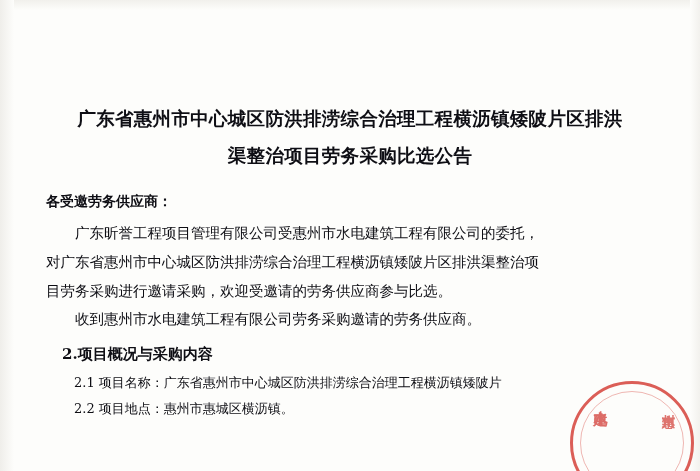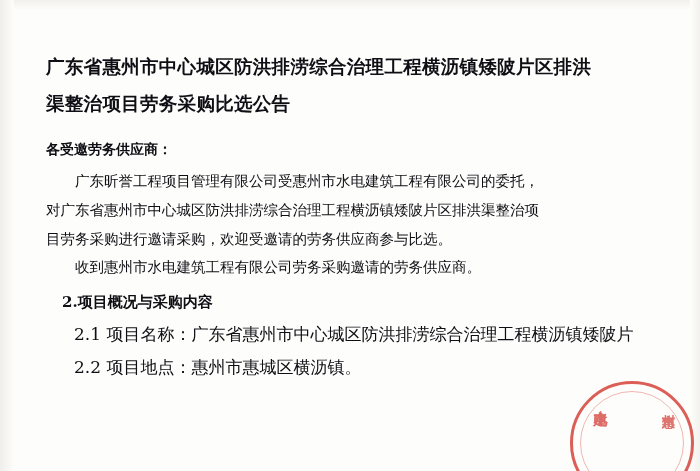--- a/index.html
+++ b/index.html
@@ -41,22 +41,22 @@
   }
   .edge-right {
     position: absolute;
     right: 0; top: 0; bottom: 0;
     width: 10px;
     background: linear-gradient(to left, #f2f1ed 0%, #fdfdfb 100%);
     pointer-events: none;
   }
   .title {
     margin: 0;
-    padding-top: 48px;
-    text-align: left;
+    padding-top: 100px;
+    text-align: center;
     font-size: 18.5px;
     font-weight: 700;
     letter-spacing: 0.3px;
     line-height: 2.0;
     font-family: "DejaVu Serif", "Liberation Serif", serif;
   }
   .title .line2 {
     display: block;
   }
   .body-block {
@@ -90,21 +90,21 @@
   }
   .section-head .num {
     display: inline-block;
     padding-left: 20px;
   }
   .section-head .num2 {
     display: inline-block;
     padding-left: 16px;
   }
   .sub {
-    font-size: 17px;
+    font-size: 13px;
     line-height: 1.78;
     margin: 3px 0 0 0;
     padding-left: 28px;
     text-align: justify;
   }
   .sub-cont {
     padding-left: 0;
     margin-top: 0;
   }
   

